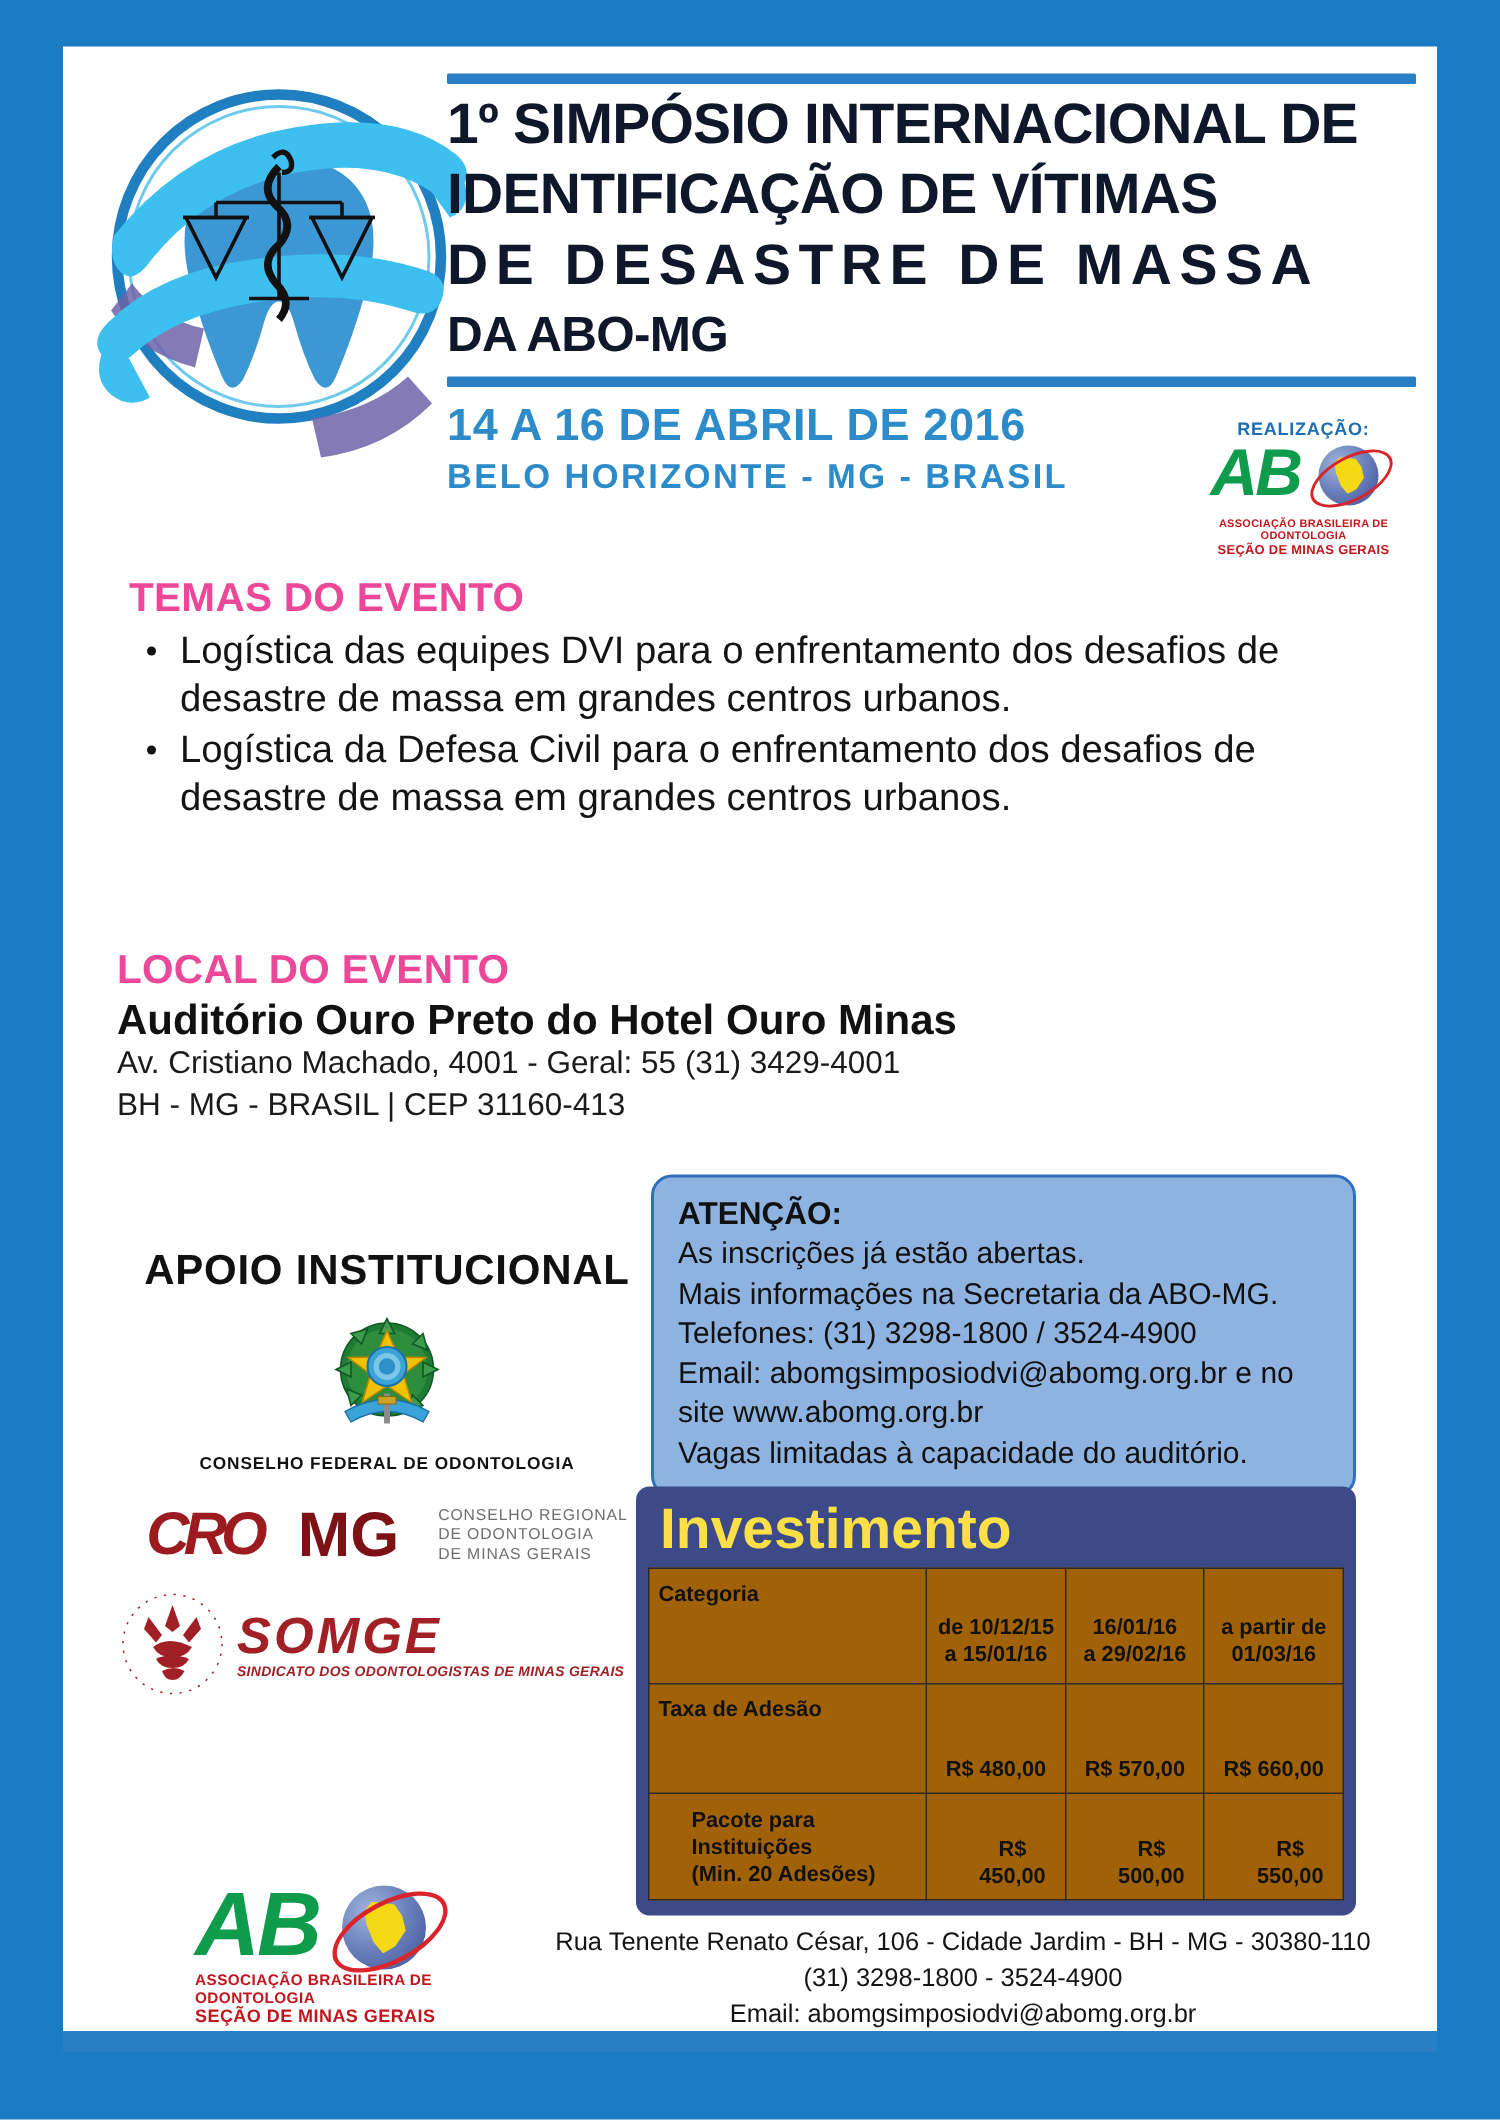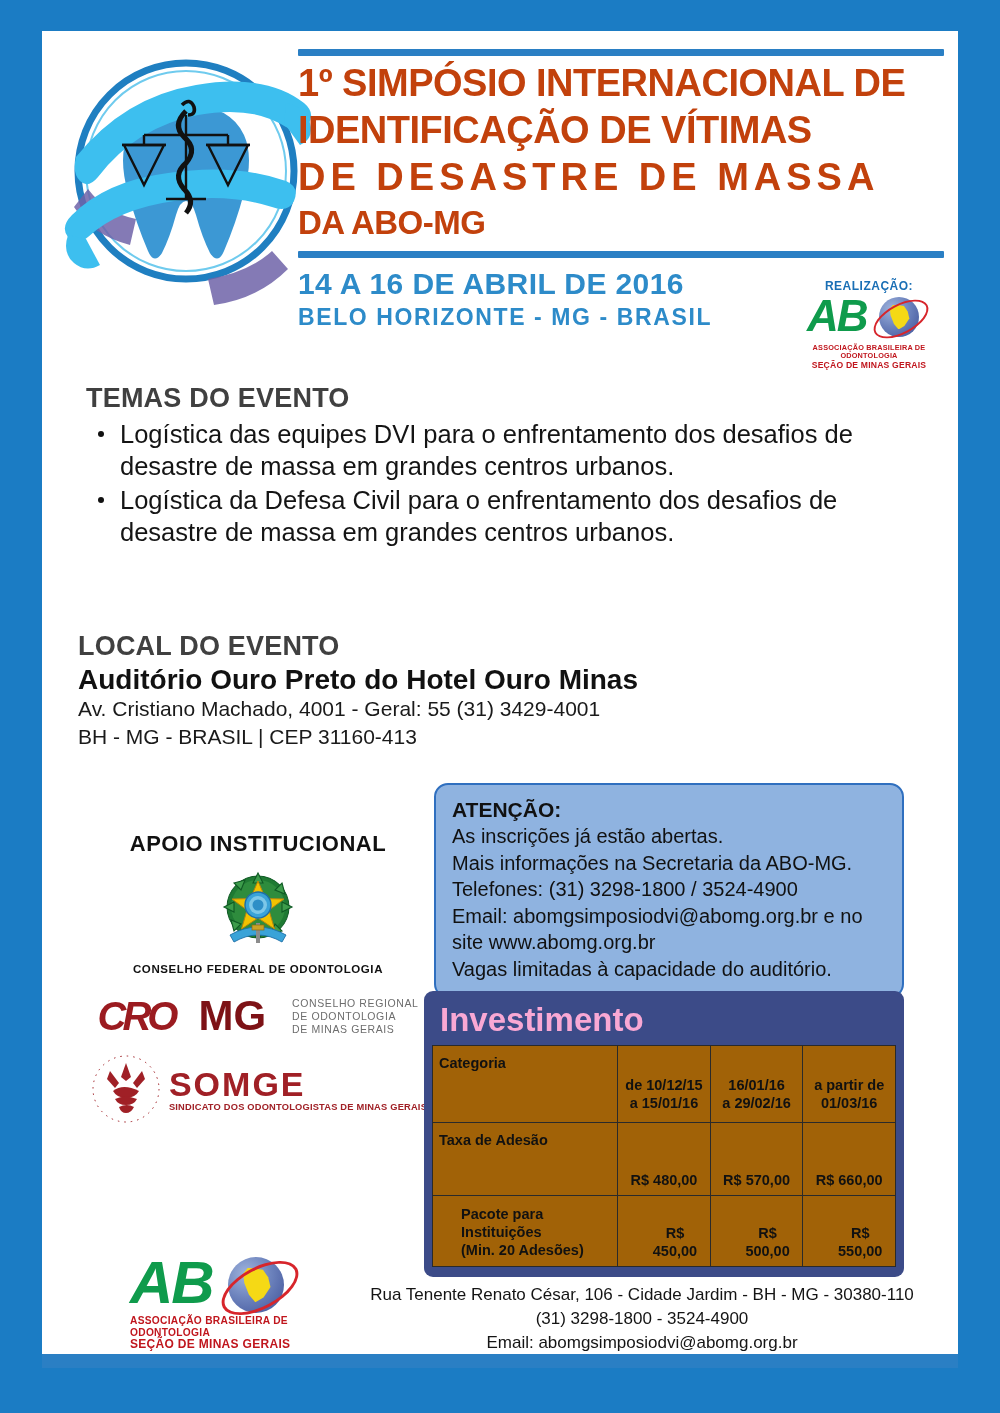--- a/index.html
+++ b/index.html
@@ -21,21 +21,21 @@
   .header{position:relative;height:330px;}
   .logo-mark{
     position:absolute;left:16px;top:8px;width:258px;height:278px;
   }
   .title-block{
     position:absolute;left:248px;top:18px;right:8px;
   }
   .rule-top{height:7px;background:#2a7fc4;margin:0 6px 4px 8px;border-radius:1px;}
   .rule-mid{height:7px;background:#2a7fc4;margin:6px 6px 0 8px;border-radius:1px;}
   .title-line{
-    color:#c2410c;
+    color:#0f172a;
     font-weight:bold;
     font-size:38px;
     line-height:47px;
     letter-spacing:-0.5px;
     white-space:nowrap;
     padding-left:8px;
   }
   .title-line.spread{letter-spacing:5px;}
   .title-line.small{font-size:33px;line-height:44px;}
   .datewrap{position:relative;padding-left:8px;margin-top:8px;}
@@ -70,66 +70,66 @@
     width:52%;height:62%;left:26%;top:19%;
     clip-path:polygon(18% 0%,70% 6%,88% 28%,96% 56%,72% 86%,44% 100%,22% 78%,6% 44%,2% 18%);
   }
   .orbit{
     position:absolute;border:2px solid #d7252b;border-radius:50%;
     transform:rotate(-28deg);
   }
 
   
   .sec-h{
-    color:#404040;font-weight:bold;font-size:27px;letter-spacing:0.2px;
+    color:#ec4899;font-weight:bold;font-size:27px;letter-spacing:0.2px;
   }
   .themes{position:absolute;left:44px;top:352px;width:790px;}
   .bullets{list-style:none;margin:4px 0 0 0;padding:0;}
   .bullets li{
     position:relative;
     padding-left:34px;
     font-size:25.5px;line-height:32px;color:#141414;
     margin-bottom:2px;
   }
   .bullets li .dot{
     position:absolute;left:12px;top:13px;width:6px;height:6px;border-radius:50%;background:#111;
   }
 
   .local{position:absolute;left:36px;top:600px;width:640px;}
   .local .venue{font-weight:bold;font-size:28px;line-height:31px;color:#111;margin-top:2px;}
   .local .addr{font-size:21px;line-height:28px;color:#1a1a1a;}
 
   
   .apoio{position:absolute;left:36px;top:800px;width:360px;text-align:center;}
-  .apoio-h{font-weight:bold;font-size:22px;letter-spacing:0.5px;color:#111;}
+  .apoio-h{font-weight:bold;font-size:28px;letter-spacing:0.5px;color:#111;}
   .cfo-wrap{margin-top:14px;}
   .cfo-caption{font-size:11.5px;font-weight:bold;letter-spacing:0.6px;color:#111;margin-top:4px;}
   .cro-row{display:flex;align-items:center;justify-content:center;margin-top:20px;gap:20px;}
   .cro-mark{color:#9b1b20;font-weight:bold;font-style:italic;font-size:40px;letter-spacing:-4px;line-height:1;}
   .cro-mg{color:#7d1216;font-weight:bold;font-size:42px;line-height:1;margin-left:4px;}
   .cro-text{font-size:10.5px;line-height:13px;color:#6d6d6d;letter-spacing:0.6px;text-align:left;margin-left:6px;}
-  .somge-row{display:flex;align-items:center;justify-content:center;margin-top:16px;gap:6px;}
+  .somge-row{display:flex;align-items:center;justify-content:flex-start;margin-top:16px;gap:6px;font-style:italic;}
   .somge-word{color:#a02026;font-weight:bold;font-size:34px;letter-spacing:2px;line-height:1;}
   .somge-sub{color:#a02026;font-weight:bold;font-size:9.3px;letter-spacing:0.2px;margin-top:1px;}
 
   
   .aten{
     position:absolute;left:392px;top:752px;width:470px;
     background:#8fb3e0;border:2px solid #2f6fbf;border-radius:14px;
     padding:12px 16px 14px 16px;box-sizing:border-box;
   }
   .aten-h{font-weight:bold;font-size:21px;color:#111;line-height:26px;}
   .aten p{margin:0;font-size:20px;line-height:26.5px;color:#111;}
 
   
   .invest{
     position:absolute;left:382px;top:960px;width:480px;
     background:#3c4b88;border-radius:9px;padding:6px 8px 10px 8px;box-sizing:border-box;
   }
-  .invest-title{color:#f9a8d4;font-weight:bold;font-size:33px;line-height:42px;padding:2px 0 4px 8px;}
+  .invest-title{color:#fde047;font-weight:bold;font-size:38px;line-height:42px;padding:2px 0 4px 8px;}
   table.pricing{border-collapse:collapse;width:100%;background:#a16207;}
   table.pricing td{
     border:1px solid #2a2a2a;
     color:#111;font-weight:bold;font-size:14.5px;line-height:18px;
     padding:6px 6px;
     vertical-align:bottom;
   }
   table.pricing td.cat{width:40%;vertical-align:top;padding-top:8px;}
   table.pricing td.cat.mid{vertical-align:middle;}
   table.pricing td.num{text-align:center;width:20%;}

